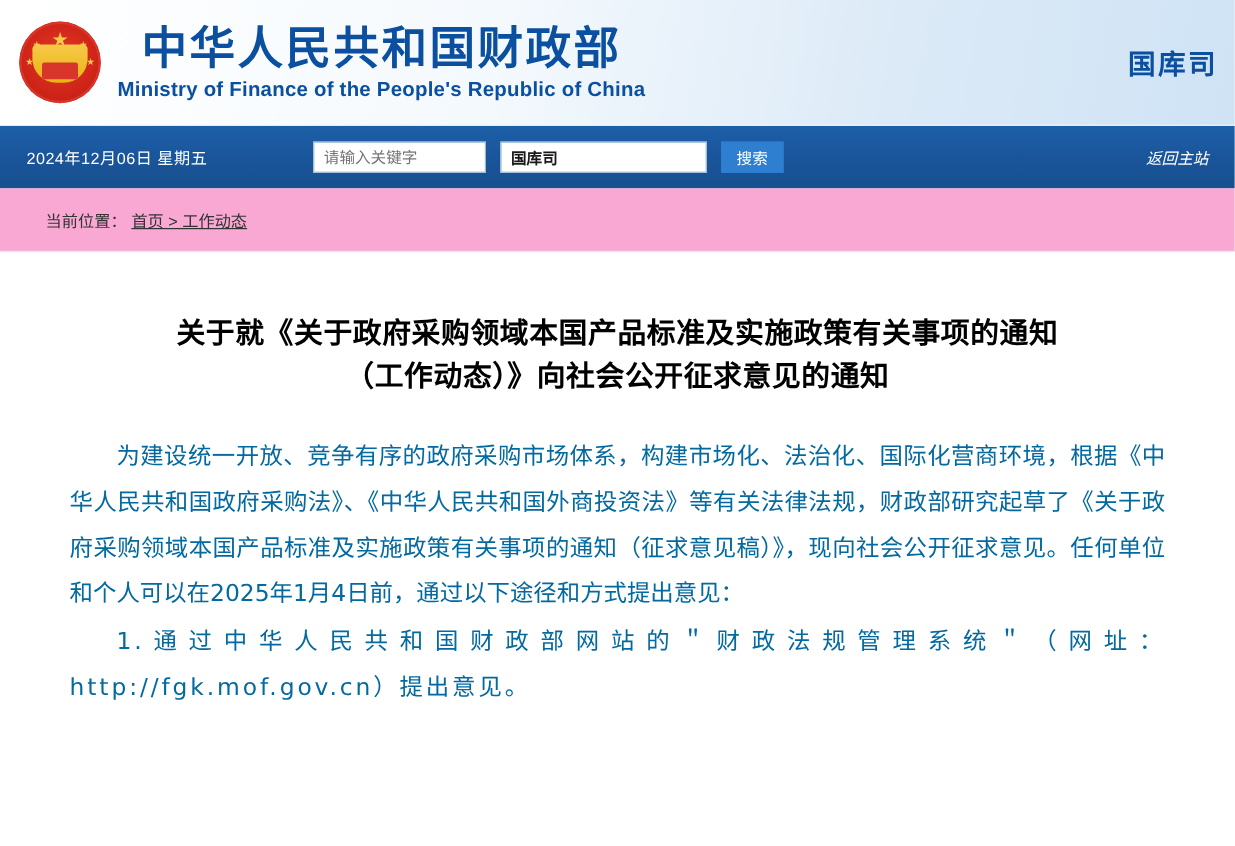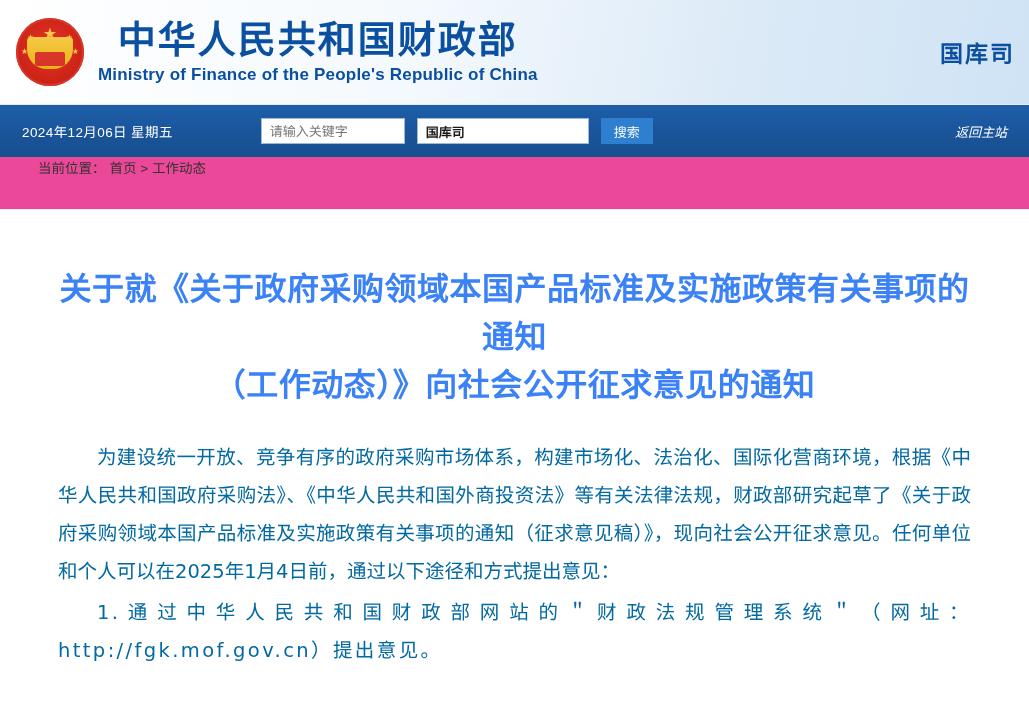--- a/index.html
+++ b/index.html
@@ -162,43 +162,44 @@
     margin-left: auto;
     color: #ffffff;
     font-size: 13px;
     text-decoration: none;
     white-space: nowrap;
     font-style: italic;
   }
 
   
   .crumb-wrap {
-    background: #ec4899;
+    background: #f9a8d4;
     border-bottom: 1px solid #e2ecf5;
     height: 52px;
     display: flex;
+    align-items: center;
     padding-left: 38px;
     font-size: 13.5px;
     color: #333;
   }
   .crumb-label { color: #333; }
-  .crumb-path { color: #333; margin-left: 4px; }
+  .crumb-path { color: #333; margin-left: 4px; text-decoration: underline; }
 
   
   .article {
     padding: 34px 58px 0 58px;
     background: #ffffff;
   }
   .article-title {
     font-family: "DejaVu Sans", "Liberation Sans", sans-serif;
-    font-size: 32px;
+    font-size: 24px;
     font-weight: 700;
     line-height: 1.5;
     text-align: center;
-    color: #3b82f6;
+    color: #000000;
     letter-spacing: 0.5px;
   }
   .article-title .line2 { display: block; }
   .article-body {
     margin-top: 30px;
     font-size: 19.5px;
     line-height: 1.95;
     color: #0369a1;
     text-align: justify;
     font-family: "DejaVu Sans", "Liberation Sans", sans-serif;

